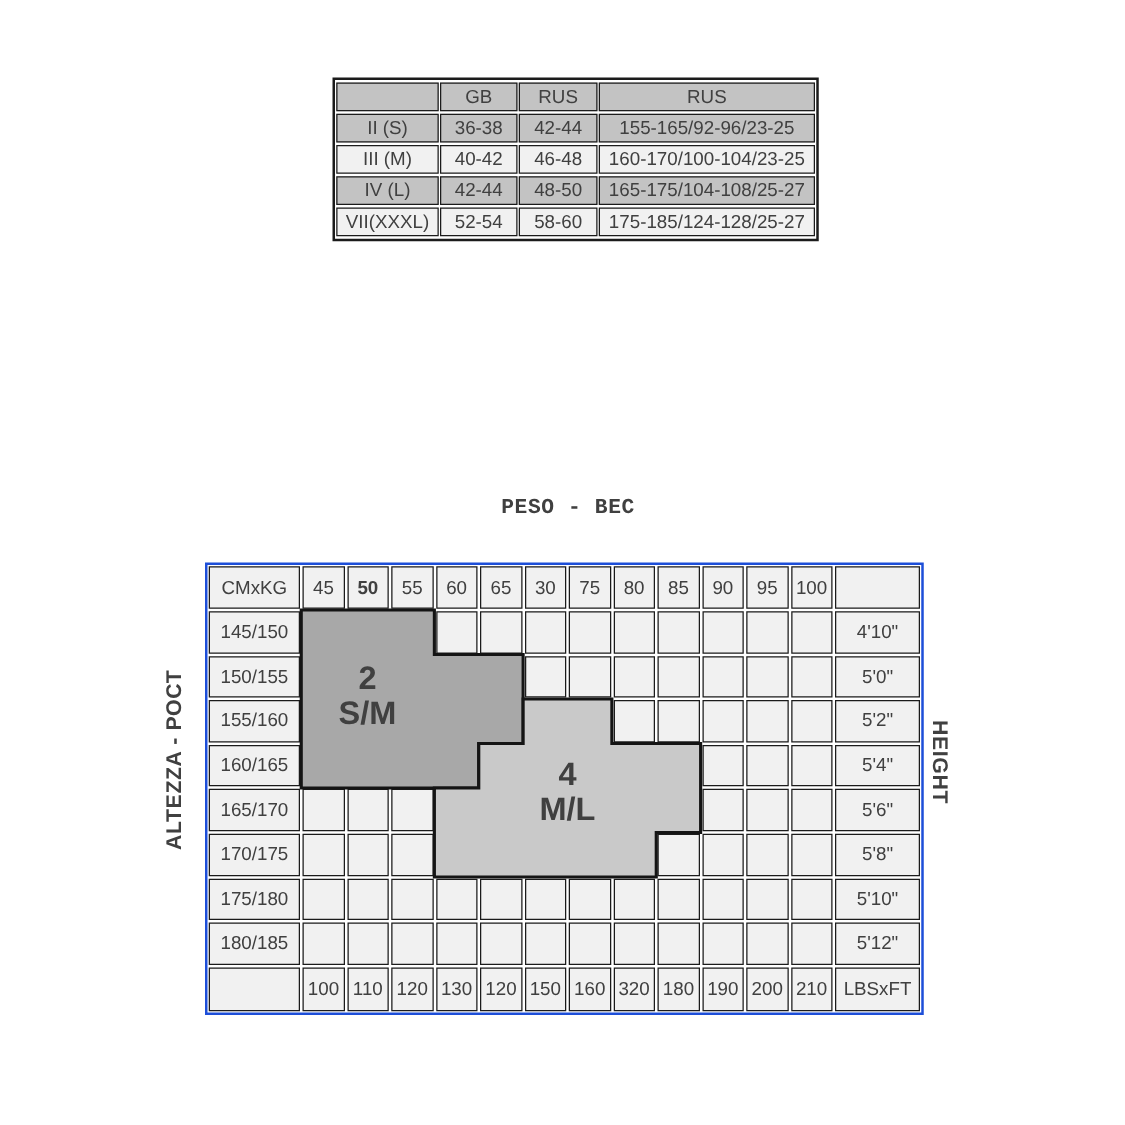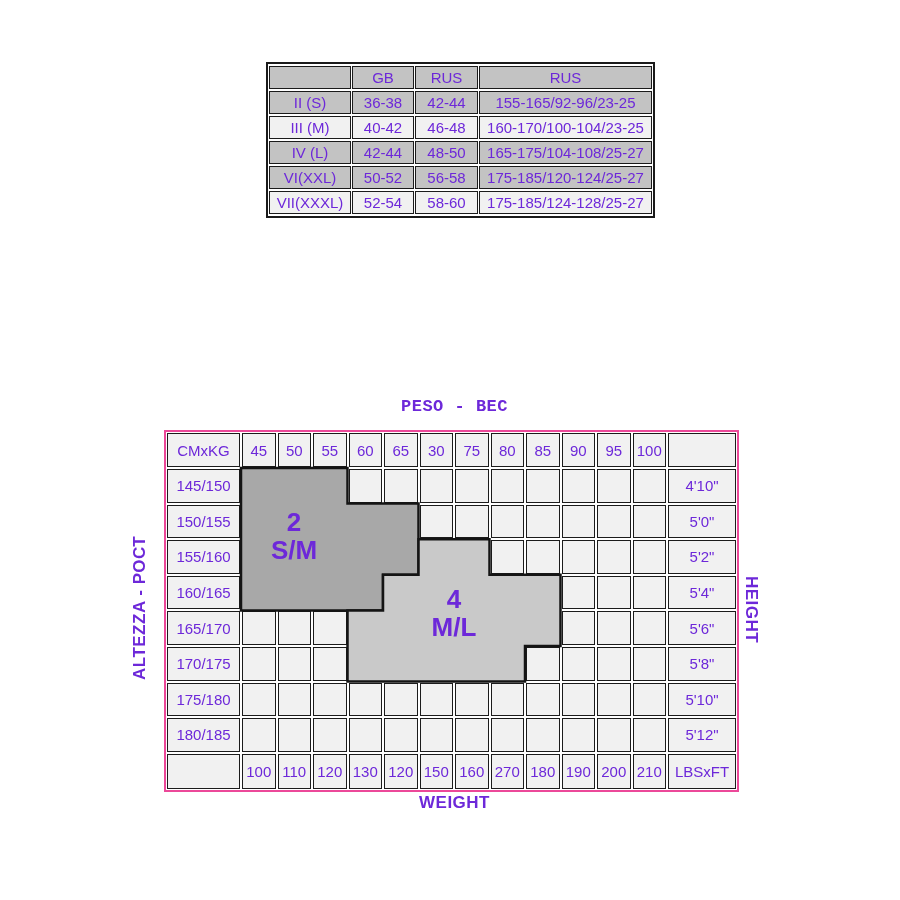--- a/index.html
+++ b/index.html
@@ -1,32 +1,32 @@
 <!DOCTYPE html>
 <html><head>
 <meta charset="utf-8">
 <style>
   html,body{margin:0;padding:0;background:#fff;}
   .page{position:relative;width:900px;height:900px;background:#fff;overflow:hidden;
-        font-family:"Liberation Sans", sans-serif;color:#6d28d9;border-radius:22px;}
+        font-family:"Liberation Sans", sans-serif;color:#404040;border-radius:22px;}
 
   
   .size-table{position:absolute;left:266px;top:62px;border-collapse:separate;
               border-spacing:1px 2px;background:#fff;border:2px solid #1b1b1b;}
   .size-table td,.size-table th{border:1px solid #1b1b1b;text-align:center;
               font-size:15px;font-weight:400;padding:0 4px;height:21px;white-space:nowrap;}
   .size-table th{font-weight:400;}
   .size-table .c0{width:72px;} .size-table .c1{width:52px;}
   .size-table .c2{width:53px;} .size-table .c3{width:163px;}
   .row-gray td,.row-gray th{background:#c3c3c3;}
   .row-light td{background:#f1f1f1;}
 
   
-  .hw-wrap{position:absolute;left:164px;top:430px;width:571px;height:358px;
-           border:2px solid #ec4899;box-sizing:content-box;background:#fff;}
+  .hw-wrap{position:absolute;left:164px;top:450px;width:571px;height:358px;
+           border:2px solid #1d4ed8;box-sizing:content-box;background:#fff;}
   .gcell{position:absolute;box-sizing:border-box;border:1px solid #1b1b1b;
          background:#f1f1f1;display:flex;align-items:center;justify-content:center;
          font-size:15px;white-space:nowrap;overflow:hidden;}
   .hw-svg{position:absolute;left:0;top:0;width:571px;height:358px;z-index:2;pointer-events:none;}
   .region-label{position:absolute;z-index:3;pointer-events:none;text-align:center;
          font-weight:700;font-size:26px;line-height:1.08;transform:translate(-50%,-50%);}
 
   .chart-title{position:absolute;font-weight:700;font-size:17px;text-align:center;
          letter-spacing:.5px;}
   .title-top{left:241px;top:397px;width:427px;font-family:Liberation Mono, monospace;}
@@ -61,44 +61,38 @@
       <td>40-42</td>
       <td>46-48</td>
       <td>160-170/100-104/23-25</td>
     </tr>
     <tr class="row-gray">
       <td>IV (L)</td>
       <td>42-44</td>
       <td>48-50</td>
       <td>165-175/104-108/25-27</td>
     </tr>
-    <tr class="row-gray">
-      <td>VI(XXL)</td>
-      <td>50-52</td>
-      <td>56-58</td>
-      <td>175-185/120-124/25-27</td>
-    </tr>
     <tr class="row-light">
       <td>VII(XXXL)</td>
       <td>52-54</td>
       <td>58-60</td>
       <td>175-185/124-128/25-27</td>
     </tr>
   </tbody>
     </table>
 
   <div class="chart-title title-top">PESO - ВЕС</div>
   <div class="chart-title title-bottom">WEIGHT</div>
   <div class="chart-title title-vert-left">ALTEZZA - РОСТ</div>
   <div class="chart-title title-vert-right">HEIGHT</div>
 
   <div class="hw-wrap" id="hw-grid">
       <div class="gcell" style="left: 1px; top: 1px; width: 73px; height: 34px;">CMxKG</div>
       <div class="gcell" style="left: 76px; top: 1px; width: 33.5px; height: 34px;">45</div>
-      <div class="gcell" style="left: 111.5px; top: 1px; width: 33.5px; height: 34px;">50</div>
+      <div class="gcell" style="left: 111.5px; top: 1px; width: 33.5px; height: 34px; font-weight: bold;">50</div>
       <div class="gcell" style="left: 147px; top: 1px; width: 33.5px; height: 34px;">55</div>
       <div class="gcell" style="left: 182.5px; top: 1px; width: 33.5px; height: 34px;">60</div>
       <div class="gcell" style="left: 218px; top: 1px; width: 33.5px; height: 34px;">65</div>
       <div class="gcell" style="left: 253.5px; top: 1px; width: 33.5px; height: 34px;">30</div>
       <div class="gcell" style="left: 289px; top: 1px; width: 33.5px; height: 34px;">75</div>
       <div class="gcell" style="left: 324.5px; top: 1px; width: 33.5px; height: 34px;">80</div>
       <div class="gcell" style="left: 360px; top: 1px; width: 33.5px; height: 34px;">85</div>
       <div class="gcell" style="left: 395.5px; top: 1px; width: 33.5px; height: 34px;">90</div>
       <div class="gcell" style="left: 431px; top: 1px; width: 33.5px; height: 34px;">95</div>
       <div class="gcell" style="left: 466.5px; top: 1px; width: 33.5px; height: 34px;">100</div>
@@ -216,21 +210,21 @@
       <div class="gcell" style="left: 466.5px; top: 286.2px; width: 33.5px; height: 33.6px;"></div>
       <div class="gcell" style="left: 502px; top: 286.2px; width: 68px; height: 33.6px;">5'12"</div>
       <div class="gcell" style="left: 1px; top: 321.8px; width: 73px; height: 35px;"></div>
       <div class="gcell" style="left: 76px; top: 321.8px; width: 33.5px; height: 35px;">100</div>
       <div class="gcell" style="left: 111.5px; top: 321.8px; width: 33.5px; height: 35px;">110</div>
       <div class="gcell" style="left: 147px; top: 321.8px; width: 33.5px; height: 35px;">120</div>
       <div class="gcell" style="left: 182.5px; top: 321.8px; width: 33.5px; height: 35px;">130</div>
       <div class="gcell" style="left: 218px; top: 321.8px; width: 33.5px; height: 35px;">120</div>
       <div class="gcell" style="left: 253.5px; top: 321.8px; width: 33.5px; height: 35px;">150</div>
       <div class="gcell" style="left: 289px; top: 321.8px; width: 33.5px; height: 35px;">160</div>
-      <div class="gcell" style="left: 324.5px; top: 321.8px; width: 33.5px; height: 35px;">270</div>
+      <div class="gcell" style="left: 324.5px; top: 321.8px; width: 33.5px; height: 35px;">320</div>
       <div class="gcell" style="left: 360px; top: 321.8px; width: 33.5px; height: 35px;">180</div>
       <div class="gcell" style="left: 395.5px; top: 321.8px; width: 33.5px; height: 35px;">190</div>
       <div class="gcell" style="left: 431px; top: 321.8px; width: 33.5px; height: 35px;">200</div>
       <div class="gcell" style="left: 466.5px; top: 321.8px; width: 33.5px; height: 35px;">210</div>
       <div class="gcell" style="left: 502px; top: 321.8px; width: 68px; height: 35px;">LBSxFT</div>
       <svg class="hw-svg" viewBox="0 0 571 358">
         <polygon points="181.5,36 181.5,71.6 252.5,71.6 252.5,107.19999999999999 252.5,107.19999999999999 252.5,142.79999999999998 217,142.79999999999998 217,178.39999999999998 75,178.39999999999998 75,142.79999999999998 75,142.79999999999998 75,107.19999999999999 75,107.19999999999999 75,71.6 75,71.6 75,36" fill="#a8a8a8" stroke="#141414" stroke-width="2.5"></polygon>
         <polygon points="323.5,107.19999999999999 323.5,142.79999999999998 394.5,142.79999999999998 394.5,178.39999999999998 394.5,178.39999999999998 394.5,213.99999999999997 359,213.99999999999997 359,249.59999999999997 181.5,249.59999999999997 181.5,213.99999999999997 181.5,213.99999999999997 181.5,178.39999999999998 217,178.39999999999998 217,142.79999999999998 252.5,142.79999999999998 252.5,107.19999999999999" fill="#c9c9c9" stroke="#141414" stroke-width="2.5"></polygon>
       </svg>
       <div class="region-label" style="left: 128px; top: 104px;">

